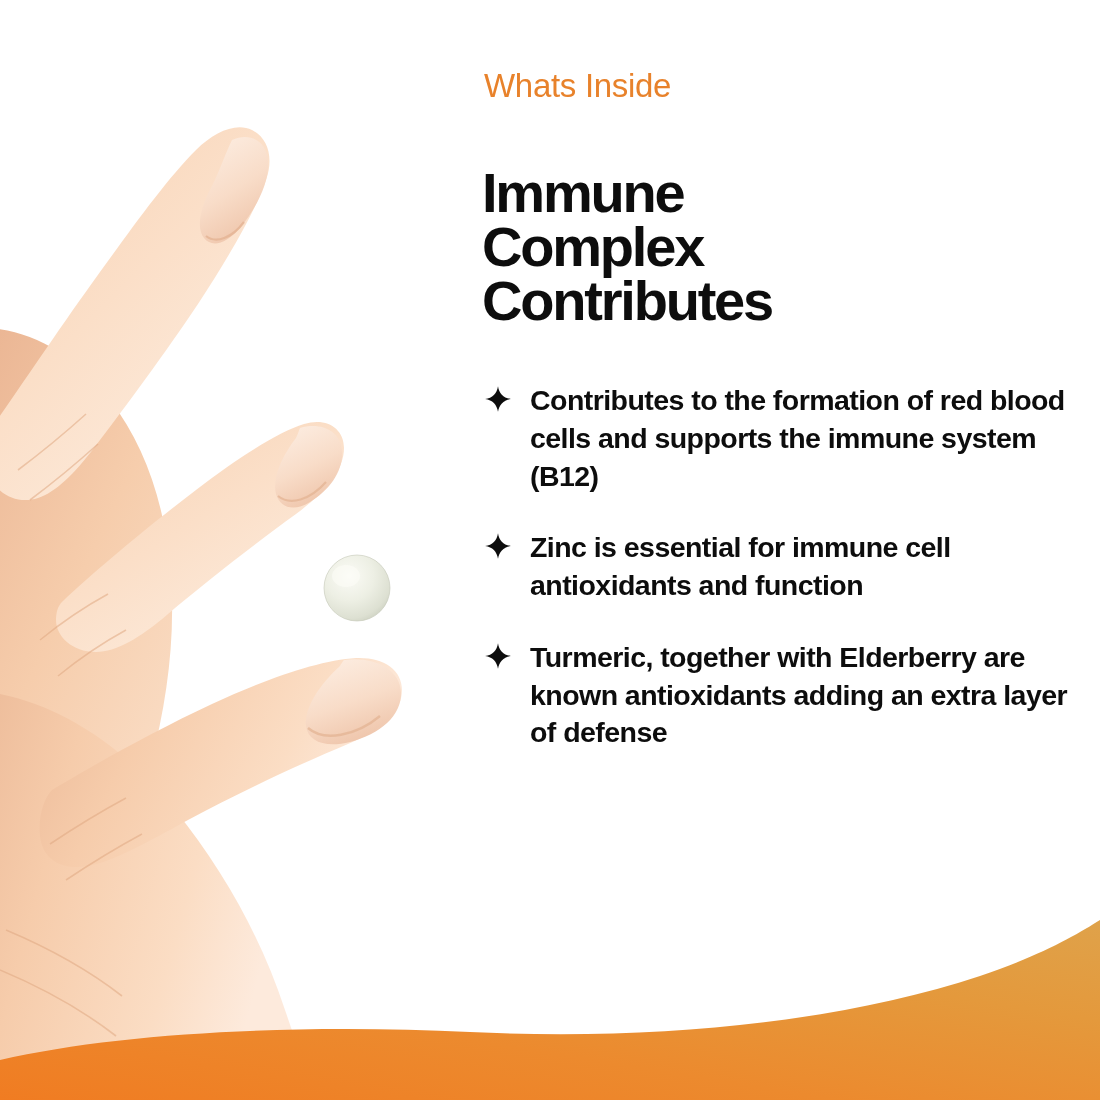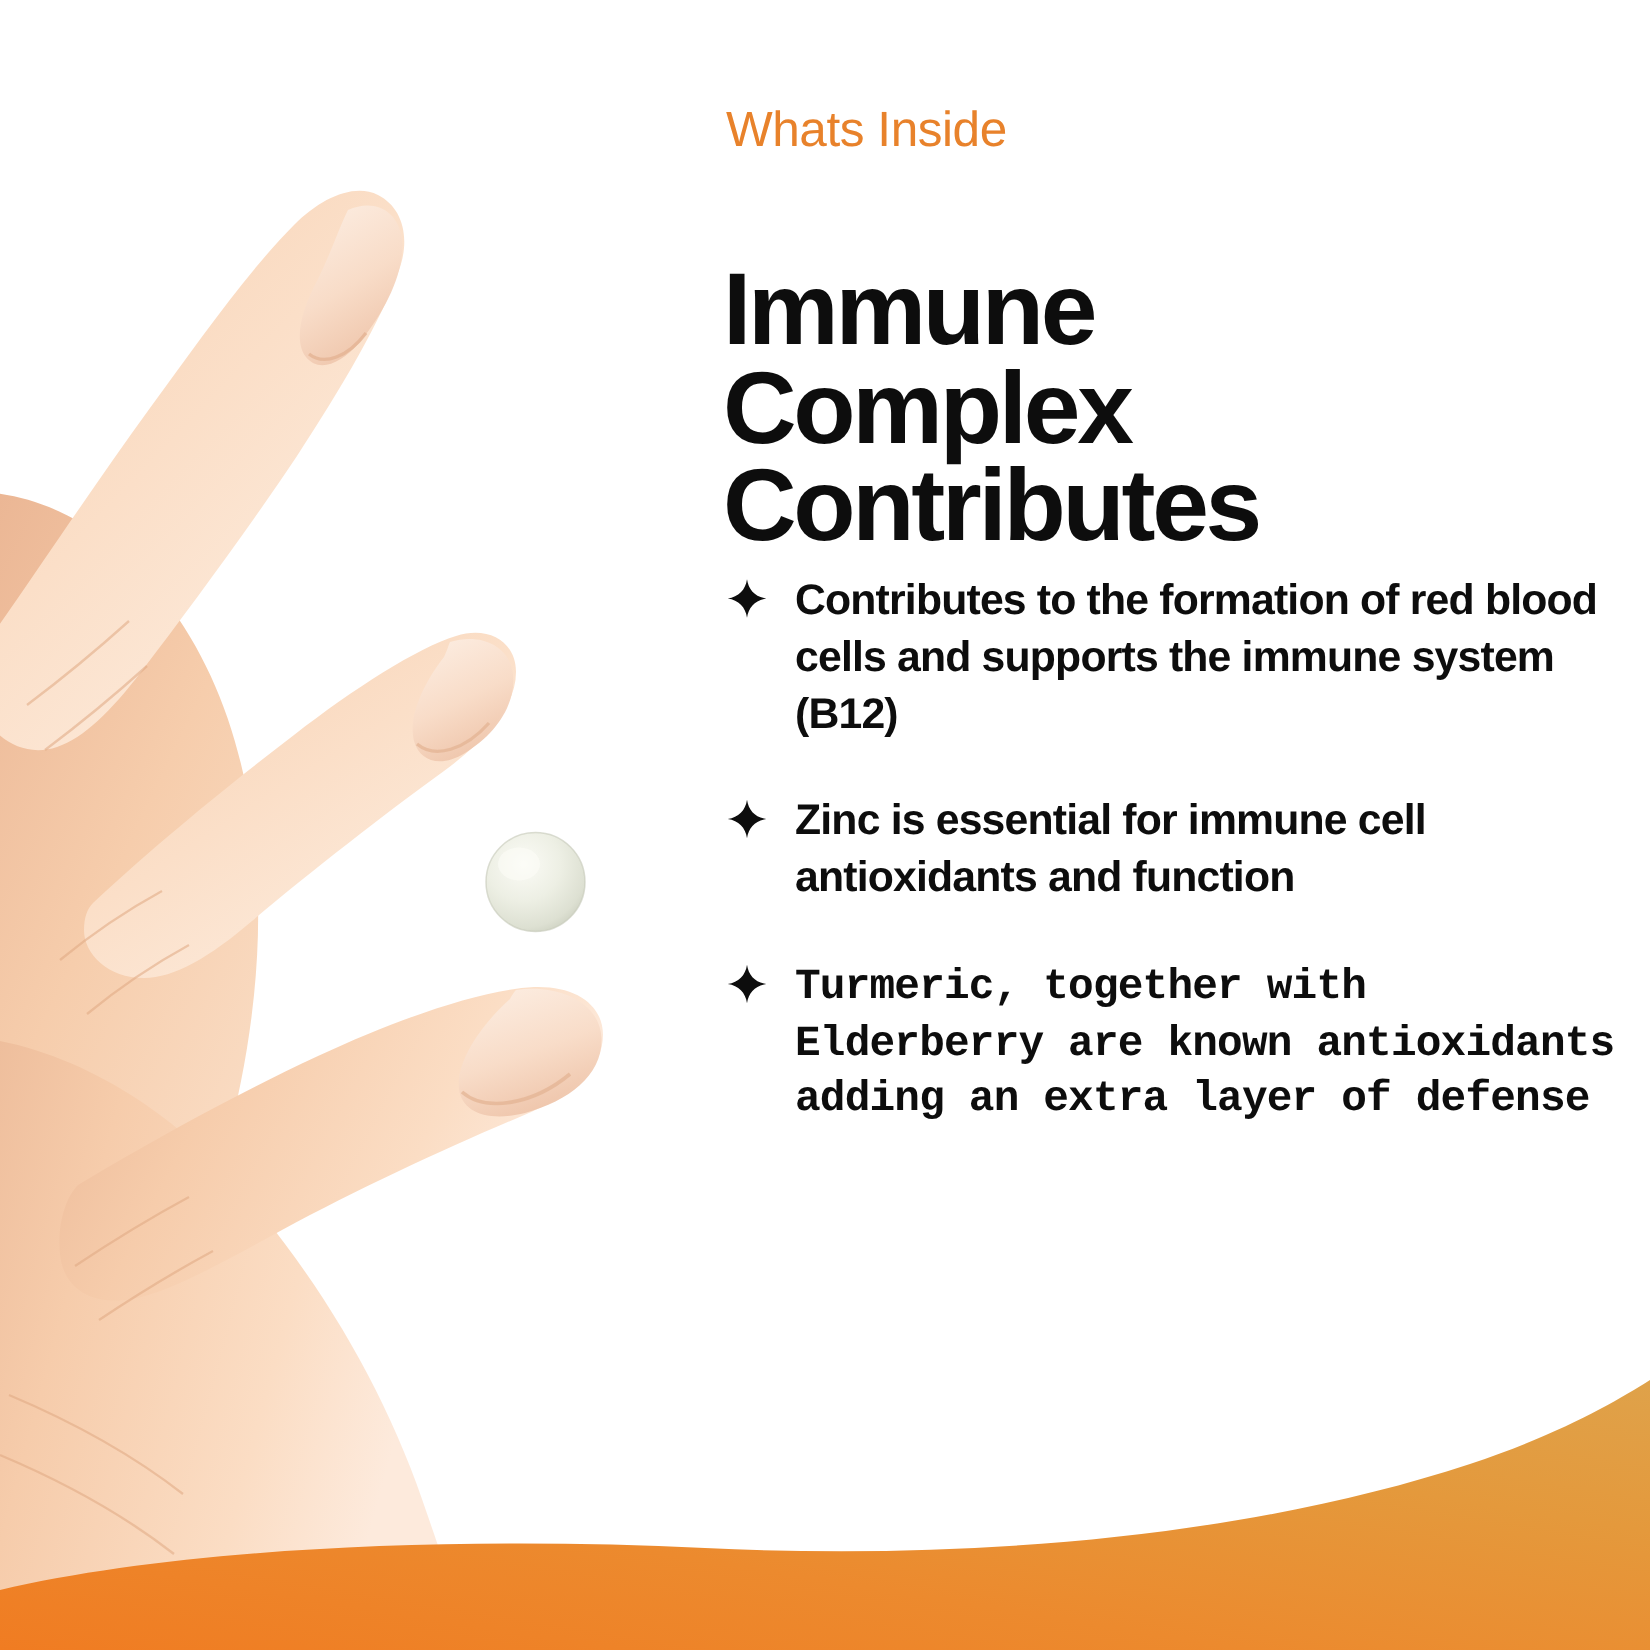--- a/index.html
+++ b/index.html
@@ -59,21 +59,21 @@
     color: #E8822B;
     line-height: 1.1;
     white-space: nowrap;
   }
 
   .headline {
     position: absolute;
     top: 128px;
     left: -2px;
     width: 600px;
-    font-size: 68px;
+    font-size: 56px;
     font-weight: bold;
     color: #0d0d0d;
     line-height: 0.97;
     letter-spacing: -2.2px;
   }
   .headline .hl-line { display: block; }
 
   .bullets {
     position: absolute;
     top: 382px;
@@ -85,21 +85,21 @@
     position: relative;
     display: block;
     padding-left: 46px;
     margin-bottom: 34px;
     font-size: 28.5px;
     font-weight: bold;
     color: #0d0d0d;
     line-height: 1.325;
     letter-spacing: -0.55px;
   }
-  .bullet:last-child { margin-bottom: 0; font-family: Liberation Mono, monospace; }
+  .bullet:last-child { margin-bottom: 0; }
 
   .bullet .star-icon {
     position: absolute;
     left: 0;
     top: 3px;
     width: 28px;
     height: 28px;
     color: #0d0d0d;
   }
   .bullet .star-icon svg { display: block; width: 28px; height: 28px; }

